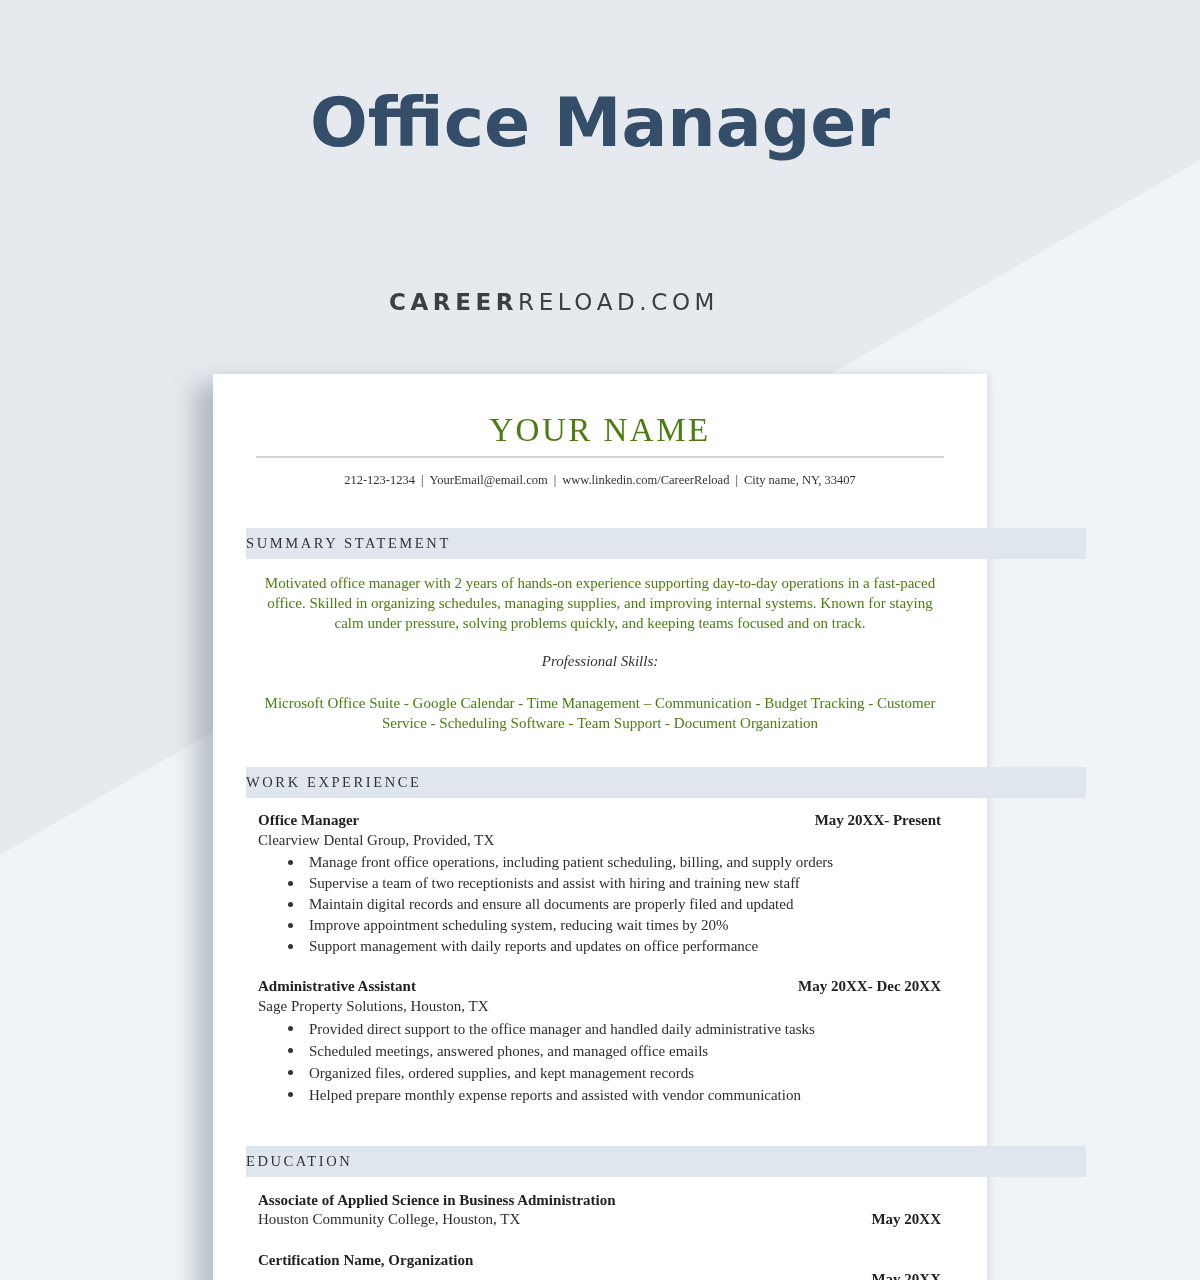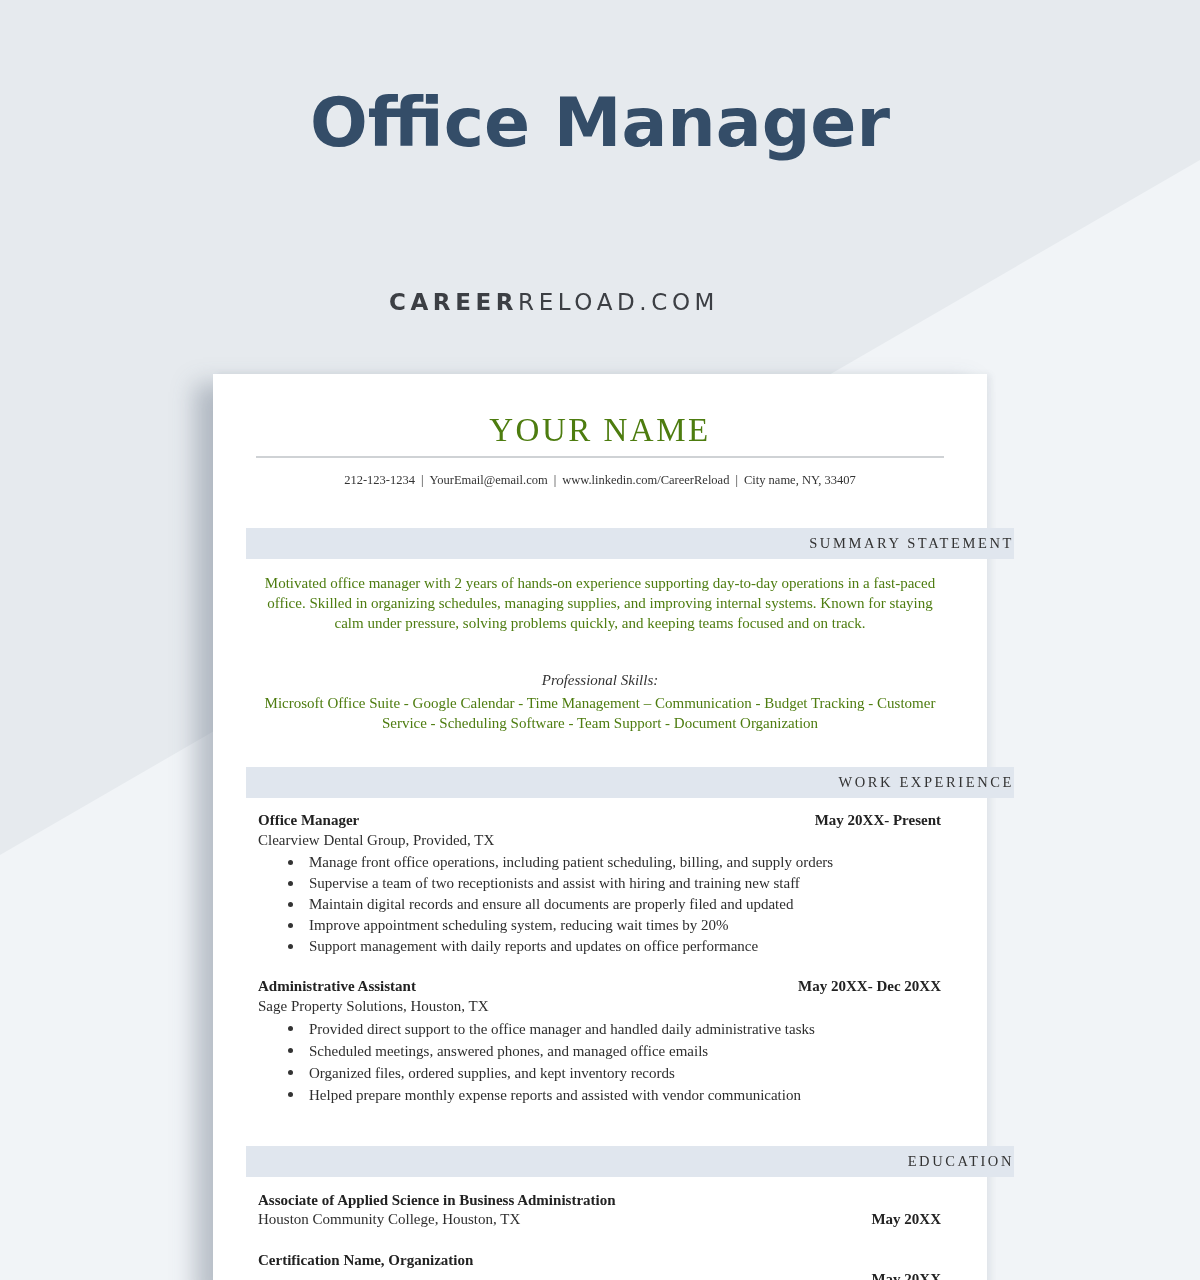--- a/index.html
+++ b/index.html
@@ -47,32 +47,32 @@
     .name-rule {
       position: absolute; left: 43px; width: 688px; top: 82px; height: 2px;
       background: #cfd2d5;
     }
     .contact {
       position: absolute; left: 0; width: 774px; top: 99px; text-align: center;
       font-size: 12.5px; color: #333;
     }
     .contact .sep { margin: 0 6px; }
     .section-bar {
-      position: absolute; left: 33px; width: 768px; height: 31px;
+      position: absolute; left: 33px; width: 840px; height: 31px;
       background: #e0e6ee;
-      text-align: right;
+      text-align: left;
       font-size: 14.5px; letter-spacing: 2.6px; line-height: 31px; color: #333;
     }
     .para {
       position: absolute; left: 38px; width: 698px; text-align: center;
       font-size: 15px; line-height: 20px; color: #4d7c0f;
     }
     .skills-label {
       position: absolute; left: 0; width: 774px; text-align: center;
-      font-size: 15px; font-style: italic; color: #333; margin-top: 19px;
+      font-size: 15px; font-style: italic; color: #333;
     }
     .job-title, .job-date, .edu-title, .edu-date {
       position: absolute; font-size: 15px; font-weight: bold; color: #222;
     }
     .job-date, .edu-date { right: 46px; text-align: right; }
     .job-title, .edu-title { left: 45px; }
     .job-company, .edu-school {
       position: absolute; left: 45px; font-size: 15px; color: #2e2e2e;
     }
     .bullets {
@@ -131,21 +131,21 @@
     <li>Improve appointment scheduling system, reducing wait times by 20%</li>
     <li>Support management with daily reports and updates on office performance</li>
   </ul>
 
   <div class="job-title" style="top:604px;">Administrative Assistant</div>
   <div class="job-date" style="top:604px;">May 20XX- Dec 20XX</div>
   <div class="job-company" style="top:624px;">Sage Property Solutions, Houston, TX</div>
   <ul class="bullets b2" style="top:644px;">
     <li>Provided direct support to the office manager and handled daily administrative tasks</li>
     <li>Scheduled meetings, answered phones, and managed office emails</li>
-    <li>Organized files, ordered supplies, and kept inventory records</li>
+    <li>Organized files, ordered supplies, and kept management records</li>
     <li>Helped prepare monthly expense reports and assisted with vendor communication</li>
   </ul>
 
   <div class="section-bar" style="top:772px;">EDUCATION</div>
 
   <div class="edu-title" style="top:818px;">Associate of Applied Science in Business Administration</div>
   <div class="edu-school" style="top:837px;">Houston Community College, Houston, TX</div>
   <div class="edu-date" style="top:837px;">May 20XX</div>
 
   <div class="edu-title" style="top:878px;">Certification Name, Organization</div>

